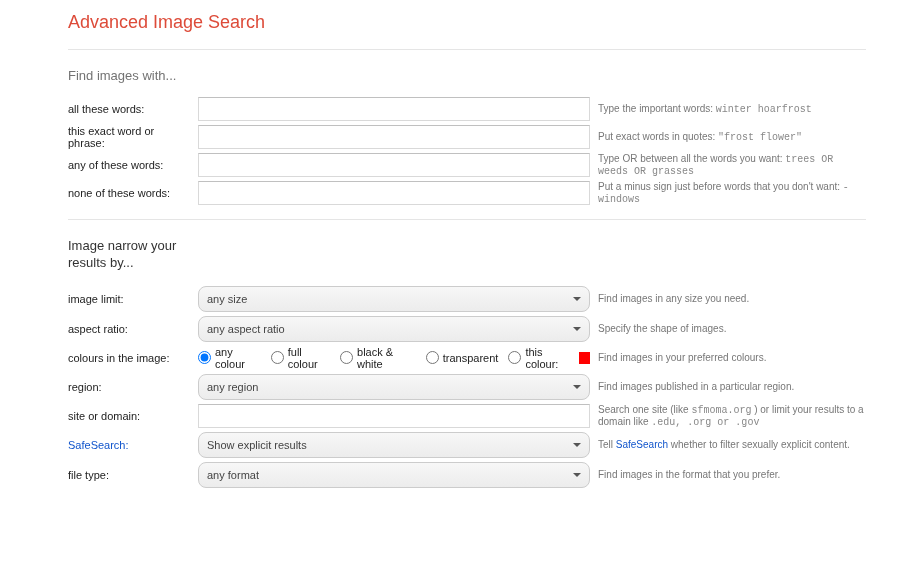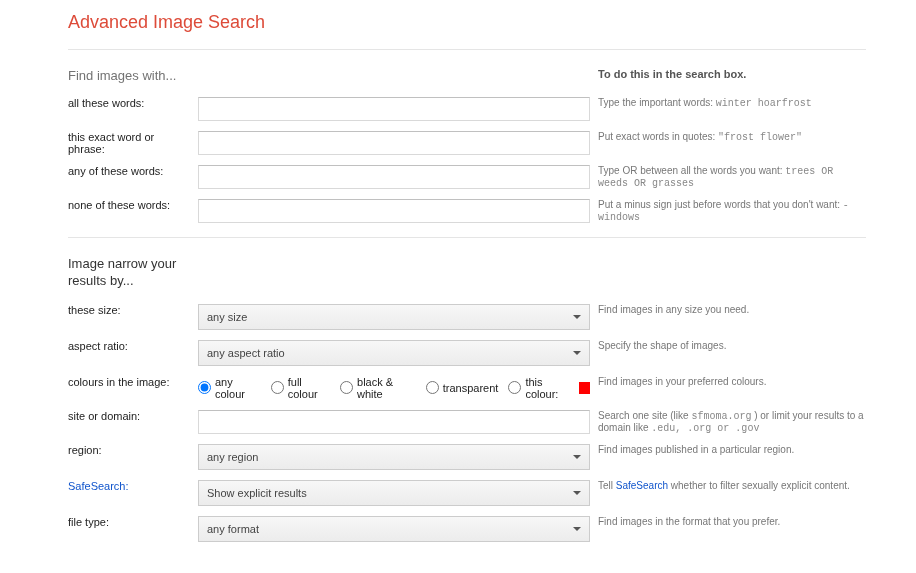--- a/index.html
+++ b/index.html
@@ -33,22 +33,22 @@
 }
 .section-head .col-middle { width: 400px; }
 .section-head .col-hint {
   flex: 1;
   font-size: 11px;
   color: #555;
   font-weight: bold;
 }
 .row {
   display: flex;
-  align-items: flex-start;
-  margin-bottom: 10px;
+  align-items: center;
+  margin-bottom: 4px;
 }
 .col-label {
   width: 130px;
   font-size: 11px;
   color: #222;
   padding-right: 6px;
 }
 .col-label.link { color: #1155cc; }
 .col-middle {
   width: 400px;
@@ -70,21 +70,21 @@
   border: 1px solid #d9d9d9;
   border-top-color: #c0c0c0;
   padding: 2px 6px;
   font-size: 11px;
 }
 .select {
   width: 100%;
   height: 26px;
   background: linear-gradient(#f7f7f7, #ececec);
   border: 1px solid #ccc;
-  border-radius: 0;
+  border-radius: 8px;
   display: flex;
   align-items: center;
   justify-content: space-between;
   padding: 0 8px;
   font-size: 11px;
   color: #444;
   cursor: pointer;
 }
 .select .caret {
   width: 0; height: 0;
@@ -123,21 +123,20 @@
 <body>
 
 <div class="container">
 
   <h1 class="title">Advanced Image Search</h1>
   <hr class="divider">
 
   <div class="section-head">
     <div class="col-label">Find images with...</div>
     <div class="col-middle"></div>
-    <div class="col-hint">To do this in the search box.</div>
   </div>
 
   <div class="row">
     <div class="col-label">all these words:</div>
     <div class="col-middle">
       <input class="text" type="text" value="" style="">
     </div>
     <div class="col-hint">
       <span>Type the important words: </span><code>winter hoarfrost</code>
     </div>
@@ -171,21 +170,21 @@
     <div class="col-hint">
       <span>Put a minus sign just before words that you don't want: </span><code>-windows</code>
     </div>
   </div>
 
   <hr class="divider" style="margin-top:14px">
 
   <div class="narrow-heading">Image narrow your results by...</div>
 
   <div class="row">
-    <div class="col-label">these size:</div>
+    <div class="col-label">image limit:</div>
     <div class="col-middle">
       <div class="select">
         <span>any size</span>
         <span class="caret"></span>
       </div>
     </div>
     <div class="col-hint">Find images in any size you need.</div>
   </div>
 
   <div class="row">
@@ -224,41 +223,41 @@
           <span>this colour:</span>
           <span class="swatch"></span>
         </label>
       </div>
     </div>
     <div class="col-hint">Find images in your preferred colours.</div>
   </div>
 
 
   <div class="row">
+    <div class="col-label">region:</div>
+    <div class="col-middle">
+      <div class="select">
+        <span>any region</span>
+        <span class="caret"></span>
+      </div>
+    </div>
+    <div class="col-hint">Find images published in a particular region.</div>
+  </div>
+
+  <div class="row">
     <div class="col-label">site or domain:</div>
     <div class="col-middle">
       <input class="text" type="text" value="" style="">
     </div>
     <div class="col-hint">
       <span>Search one site (like </span><code>sfmoma.org</code><span> ) or limit your results to a domain like </span><code>.edu, .org or .gov</code>
     </div>
   </div>
 
   <div class="row">
-    <div class="col-label">region:</div>
-    <div class="col-middle">
-      <div class="select">
-        <span>any region</span>
-        <span class="caret"></span>
-      </div>
-    </div>
-    <div class="col-hint">Find images published in a particular region.</div>
-  </div>
-
-  <div class="row">
     <div class="col-label link">SafeSearch:</div>
     <div class="col-middle">
       <div class="select">
         <span>Show explicit results</span>
         <span class="caret"></span>
       </div>
     </div>
     <div class="col-hint">
       <span>Tell </span><span class="lnk">SafeSearch</span><span> whether to filter sexually explicit content.</span>
     </div>

